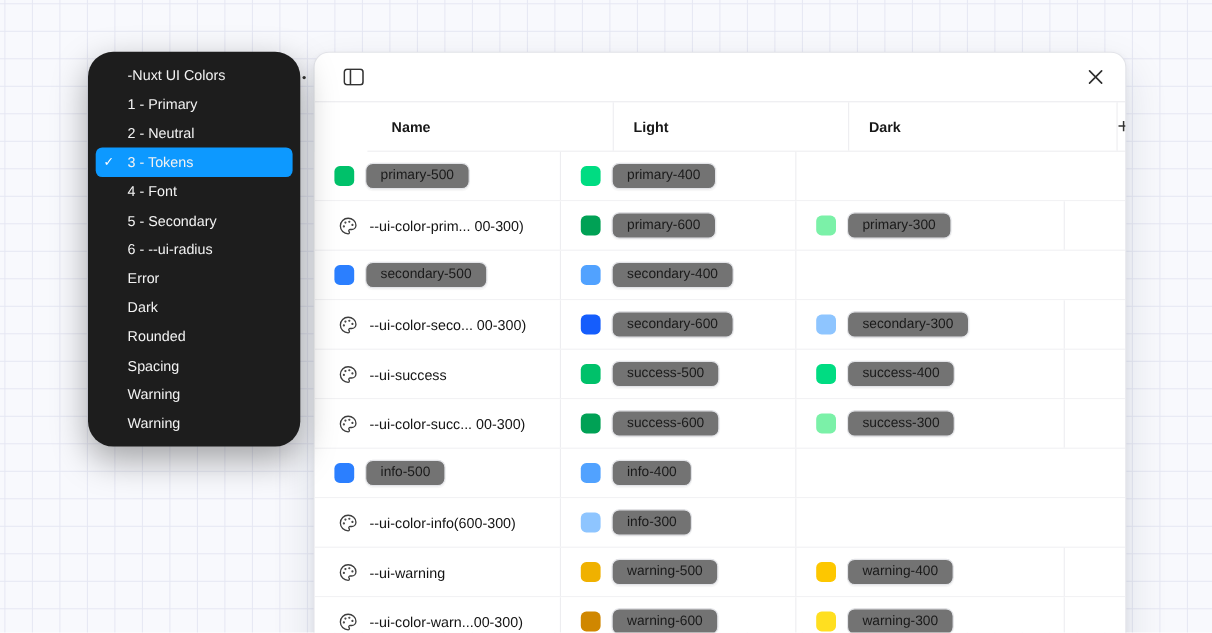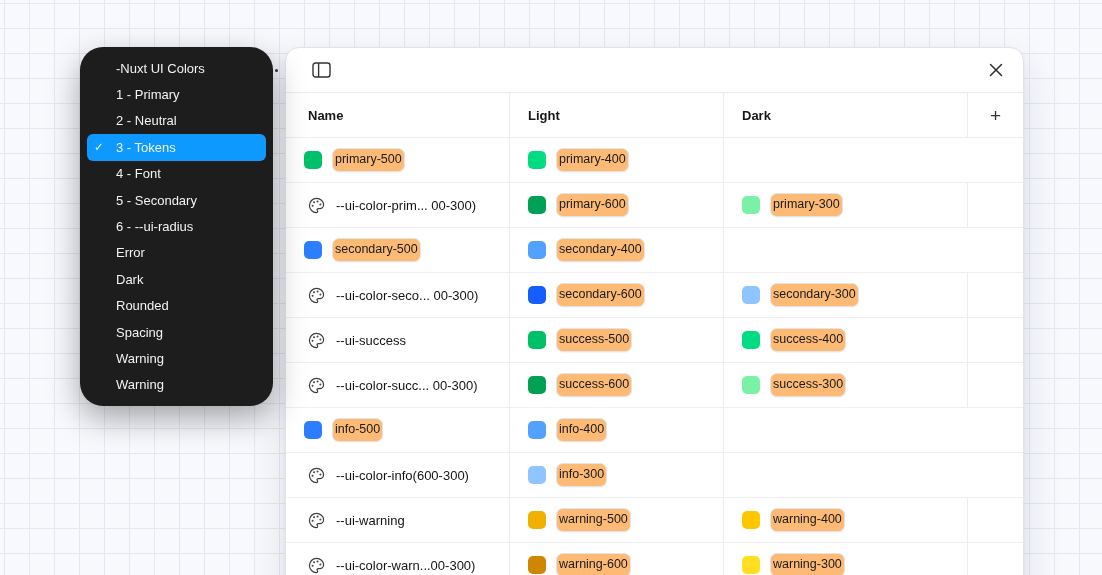--- a/index.html
+++ b/index.html
@@ -24,38 +24,38 @@
   }
   .toolbar {
     height:45px; display:flex; align-items:center; justify-content:space-between;
     padding:0 14px 0 22px; border-bottom:1px solid #ECECEF;
   }
   .icon-btn {
     width:26px; height:26px; display:flex; align-items:center; justify-content:center;
     border-radius:5px; cursor:pointer;
   }
   .thead, .tr { display:grid; grid-template-columns:224px 214px 244px 1fr; }
-  .thead { height:45px; border-bottom:1px solid #ECECEF; }
+  .thead { height:45px; border-bottom:1px solid #ECECEF;margin-left:48px; }
   .th {
     display:flex; align-items:center; padding-left:18px;
     font-size:13px; font-weight:700; color:#181818; border-right:1px solid #EDEDF0;
   }
   .th.first { padding-left:22px; }
   .th.last { border-right:none; justify-content:center; padding-left:0; }
   .plus { font-size:19px; font-weight:400; color:#333; line-height:1; }
   .tr { height:45px; border-bottom:1px solid #EFEFF2; background:#fff; }
   .td { display:flex; align-items:center; border-right:1px solid #EDEDF0; }
   .td.last { border-right:none; }
   .name-cell { padding-left:22px; gap:11px; font-size:13px; color:#141414; }
   .name-cell .palette-wrap { display:flex; flex:none; }
   .value-cell { padding-left:18px; gap:10px; }
   .swatch { width:18px; height:18px; border-radius:5px; flex:none; }
   .pill {
-    font-size:12.5px; color:#1a1a1a; background:#fdba74;
-    border:1px solid #E3E4E8; border-radius:7px; padding:3px 2px;
+    font-size:12.5px; color:#1a1a1a; background:#737373;
+    border:1px solid #E3E4E8; border-radius:7px; padding:3px 13px;
     line-height:1.25; box-shadow:0 1px 1px rgba(0,0,0,.04); white-space:nowrap;
   }
 
   
   .dropdown {
     position:absolute; left:80px; top:47px; width:193px; z-index:10;
     background:#1D1D1D; border-radius:23px; padding:8px 0;
     box-shadow:0 12px 32px rgba(0,0,0,.35);
   }
   .menu-item {

